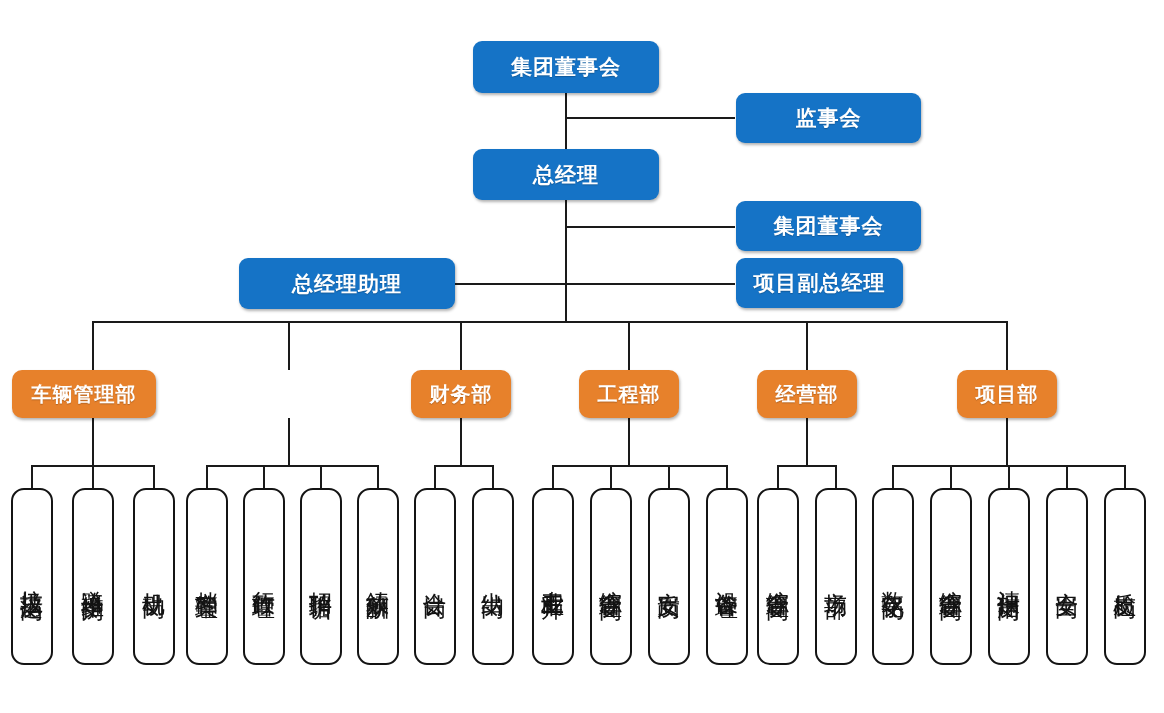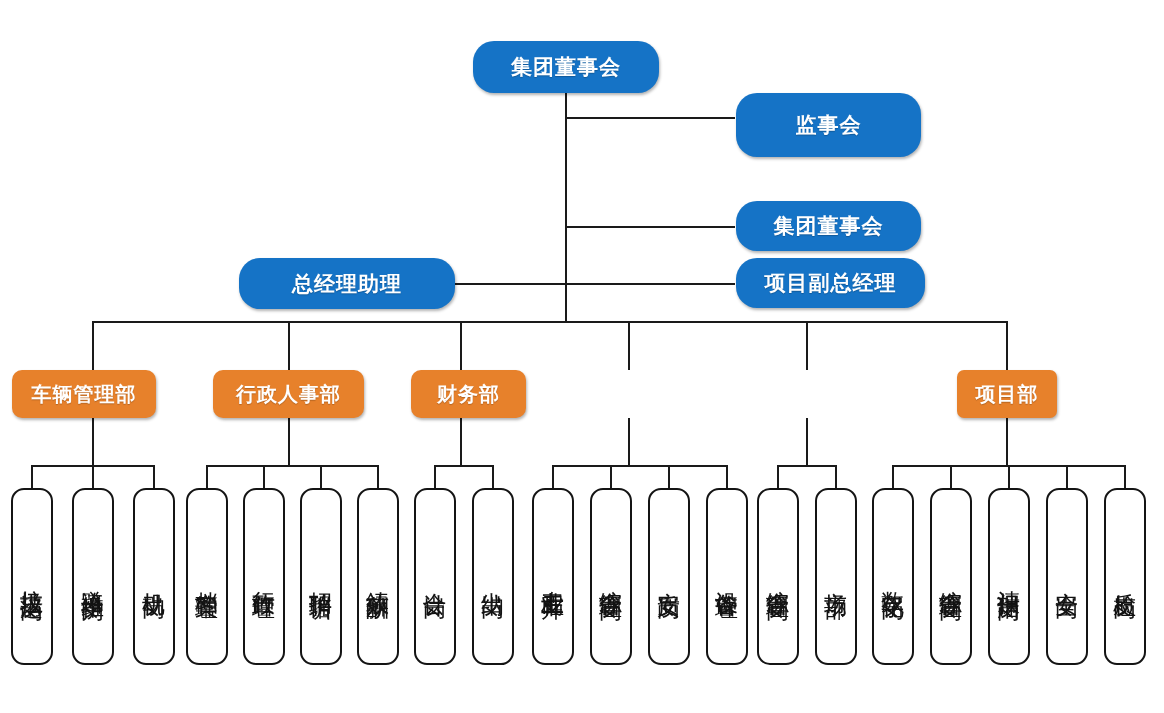--- a/index.html
+++ b/index.html
@@ -20,21 +20,21 @@
   .lnv{width:2px;}
   .lnh{height:2px;}
 
   
   .node{
     position:absolute;
     box-sizing:border-box;
     display:flex;
     align-items:center;
     justify-content:center;
-    border-radius:21px;
+    border-radius:9px;
     color:#ffffff;
     font-weight:700;
     letter-spacing:1px;
     text-shadow:0 1px 1px rgba(0,0,0,.22);
     white-space:nowrap;
     z-index:5;
   }
   .node.blue{
     background:#1573C6;
     box-shadow:1px 2px 3px rgba(0,0,0,.30);
@@ -78,42 +78,44 @@
   <div class="ln lnh" style="left:565px;top:117px;width:170px;"></div>
 
   <div class="ln lnh" style="left:565px;top:226px;width:170px;"></div>
 
   <div class="ln lnh" style="left:565px;top:283px;width:170px;"></div>
 
   <div class="ln lnh" style="left:424px;top:283px;width:142px;"></div>
 
   <div class="node blue" style="left:473px;top:41px;width:186px;height:52px;">集团董事会</div>
 
-  <div class="node blue" style="left:736px;top:93px;width:185px;height:64px;">监事会</div>
+  <div class="node blue" style="left:736px;top:93px;width:185px;height:50px;">监事会</div>
 
+  <div class="node blue" style="left:473px;top:149px;width:186px;height:51px;">总经理</div>
 
   <div class="node blue" style="left:736px;top:201px;width:185px;height:50px;">集团董事会</div>
 
-  <div class="node blue" style="left:736px;top:258px;width:189px;height:50px;">项目副总经理</div>
+  <div class="node blue" style="left:736px;top:258px;width:167px;height:50px;">项目副总经理</div>
 
   <div class="node blue" style="left:239px;top:258px;width:216px;height:51px;">总经理助理</div>
 
   <div class="ln lnh" style="left:92px;top:321px;width:916px;"></div>
 
   <div class="ln lnv" style="left:92px;top:321px;height:49px;"></div>
   <div class="ln lnv" style="left:288px;top:321px;height:49px;"></div>
   <div class="ln lnv" style="left:460px;top:321px;height:49px;"></div>
   <div class="ln lnv" style="left:628px;top:321px;height:49px;"></div>
   <div class="ln lnv" style="left:806px;top:321px;height:49px;"></div>
   <div class="ln lnv" style="left:1006px;top:321px;height:49px;"></div>
 
   <div class="node orange" style="left:12px;top:370px;width:144px;height:48px;">车辆管理部</div>
-  <div class="node orange" style="left:213px;top:370px;width:151px;height:48px;">行政人事部</div>
-  <div class="node orange" style="left:411px;top:370px;width:115px;height:48px;">财务部</div>
-  <div class="node orange" style="left:957px;top:370px;width:100px;height:48px;border-radius:7px;">项目部</div>
+  <div class="node orange" style="left:411px;top:370px;width:100px;height:48px;">财务部</div>
+  <div class="node orange" style="left:579px;top:370px;width:100px;height:48px;">工程部</div>
+  <div class="node orange" style="left:757px;top:370px;width:100px;height:48px;">经营部</div>
+  <div class="node orange" style="left:957px;top:370px;width:100px;height:48px;">项目部</div>
 
   <div class="ln lnv" style="left:92px;top:418px;height:48px;"></div>
   <div class="ln lnh" style="left:31px;top:465px;width:123px;"></div>
   <div class="ln lnv" style="left:31px;top:465px;height:24px;"></div>
   <div class="ln lnv" style="left:92px;top:465px;height:24px;"></div>
   <div class="ln lnv" style="left:153px;top:465px;height:24px;"></div>
 
   <div class="leaf" style="left:11px;top:488px;width:42px;height:177px;">垃圾清运岗</div>
   <div class="leaf" style="left:72px;top:488px;width:42px;height:177px;">道路维护岗</div>
   <div class="leaf" style="left:133px;top:488px;width:42px;height:177px;">机动岗</div>

